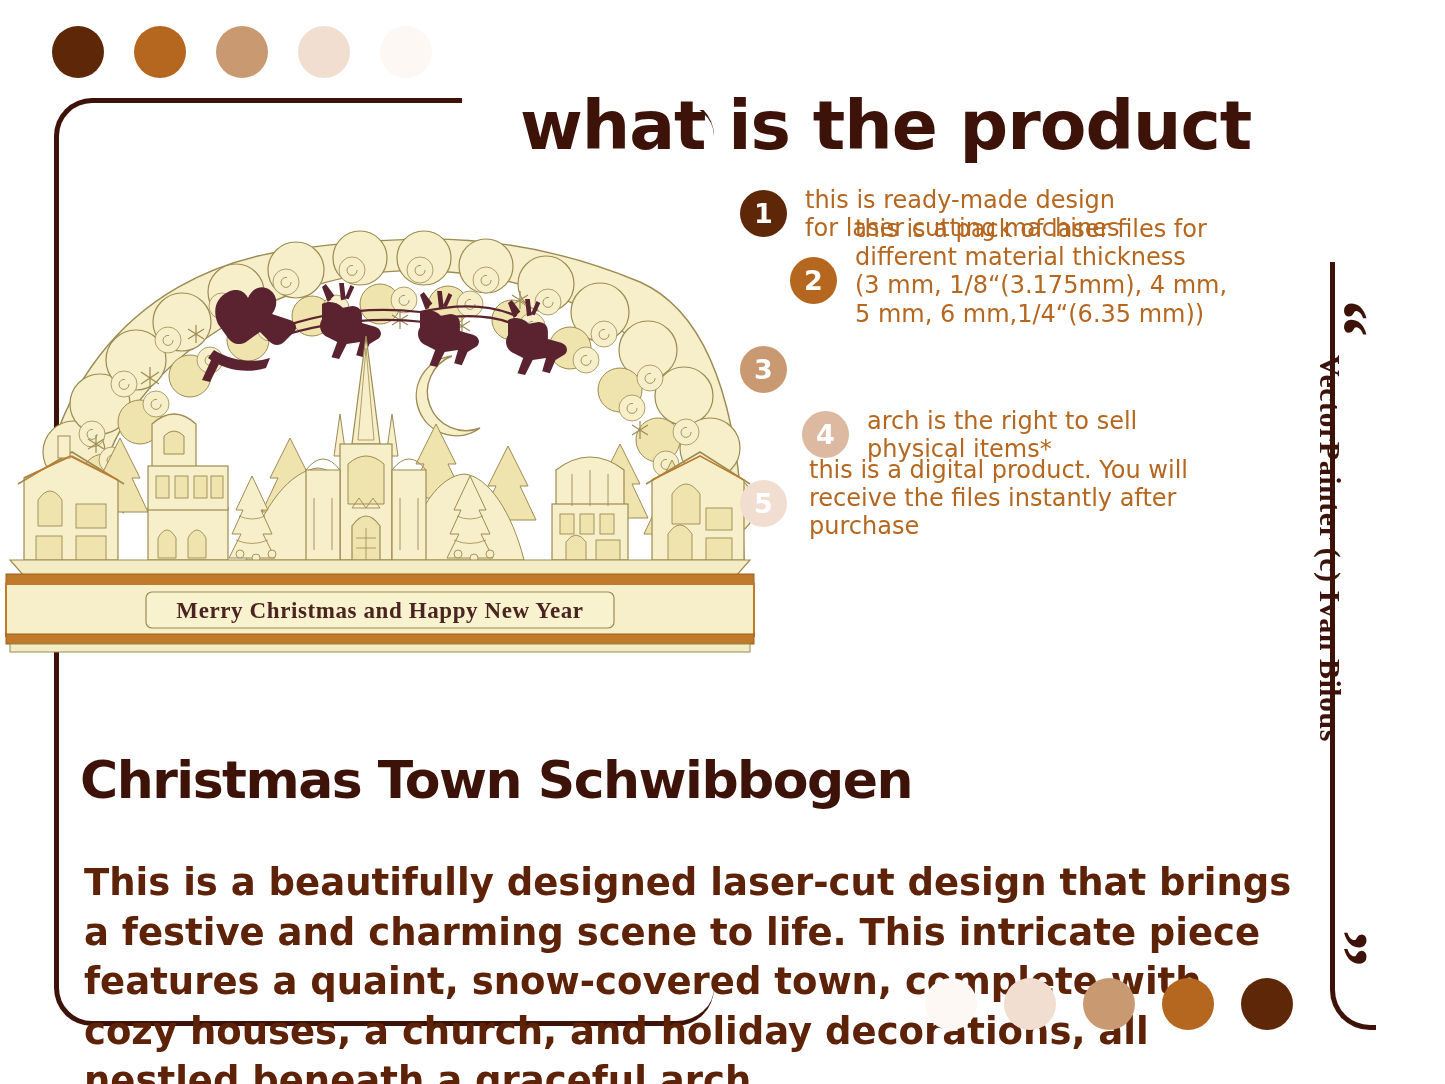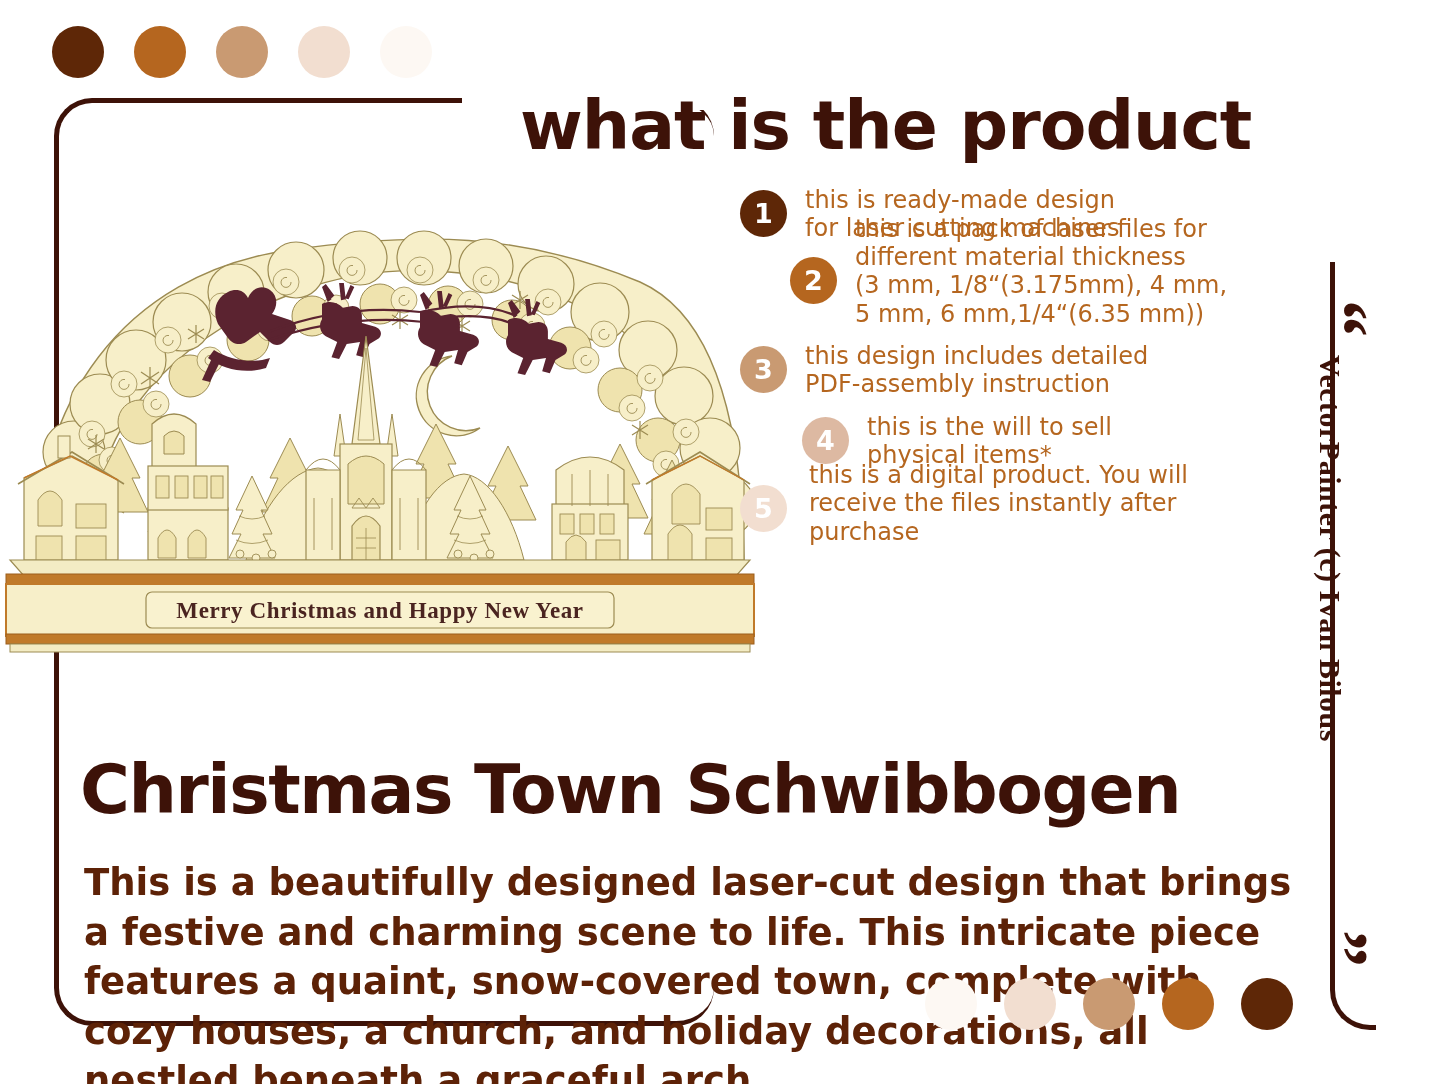--- a/index.html
+++ b/index.html
@@ -162,21 +162,21 @@
   .f2 .ftext { margin-top: -42px; }
   .f3 .ftext { margin-top: -4px; }
   .f4 .ftext { margin-top: -4px; }
   .f5 .ftext { margin-top: -24px; margin-left: 22px; }
 
   
   .product-title {
     position: absolute;
     left: 80px;
     top: 750px;
-    font-size: 68px;
+    font-size: 52px;
     font-weight: bold;
     color: #3d1208;
     letter-spacing: -1.5px;
     white-space: nowrap;
     font-family: "DejaVu Sans", sans-serif;
   }
 
   
   .description {
     position: absolute;
@@ -467,26 +467,24 @@
   </div>
   <div class="feature f2">
     <div class="badge" style="background: rgb(181, 102, 31);">2</div>
     <div class="ftext">this is a pack of laser files for
 different material thickness
 (3 mm, 1/8“(3.175mm), 4 mm,
 5 mm, 6 mm,1/4“(6.35 mm))</div>
   </div>
   <div class="feature f3">
     <div class="badge" style="background: rgb(201, 154, 114);">3</div>
-    <div class="ftext">this design includes detailed
-PDF-assembly instruction</div>
   </div>
   <div class="feature f4">
     <div class="badge" style="background: rgb(221, 185, 162);">4</div>
-    <div class="ftext">this is the will to sell
+    <div class="ftext">arch is the right to sell
 physical items*</div>
   </div>
   <div class="feature f5">
     <div class="badge" style="background: rgb(242, 222, 208);">5</div>
     <div class="ftext">this is a digital product. You will
 receive the files instantly after
 purchase</div>
   </div>
 </div>
 

